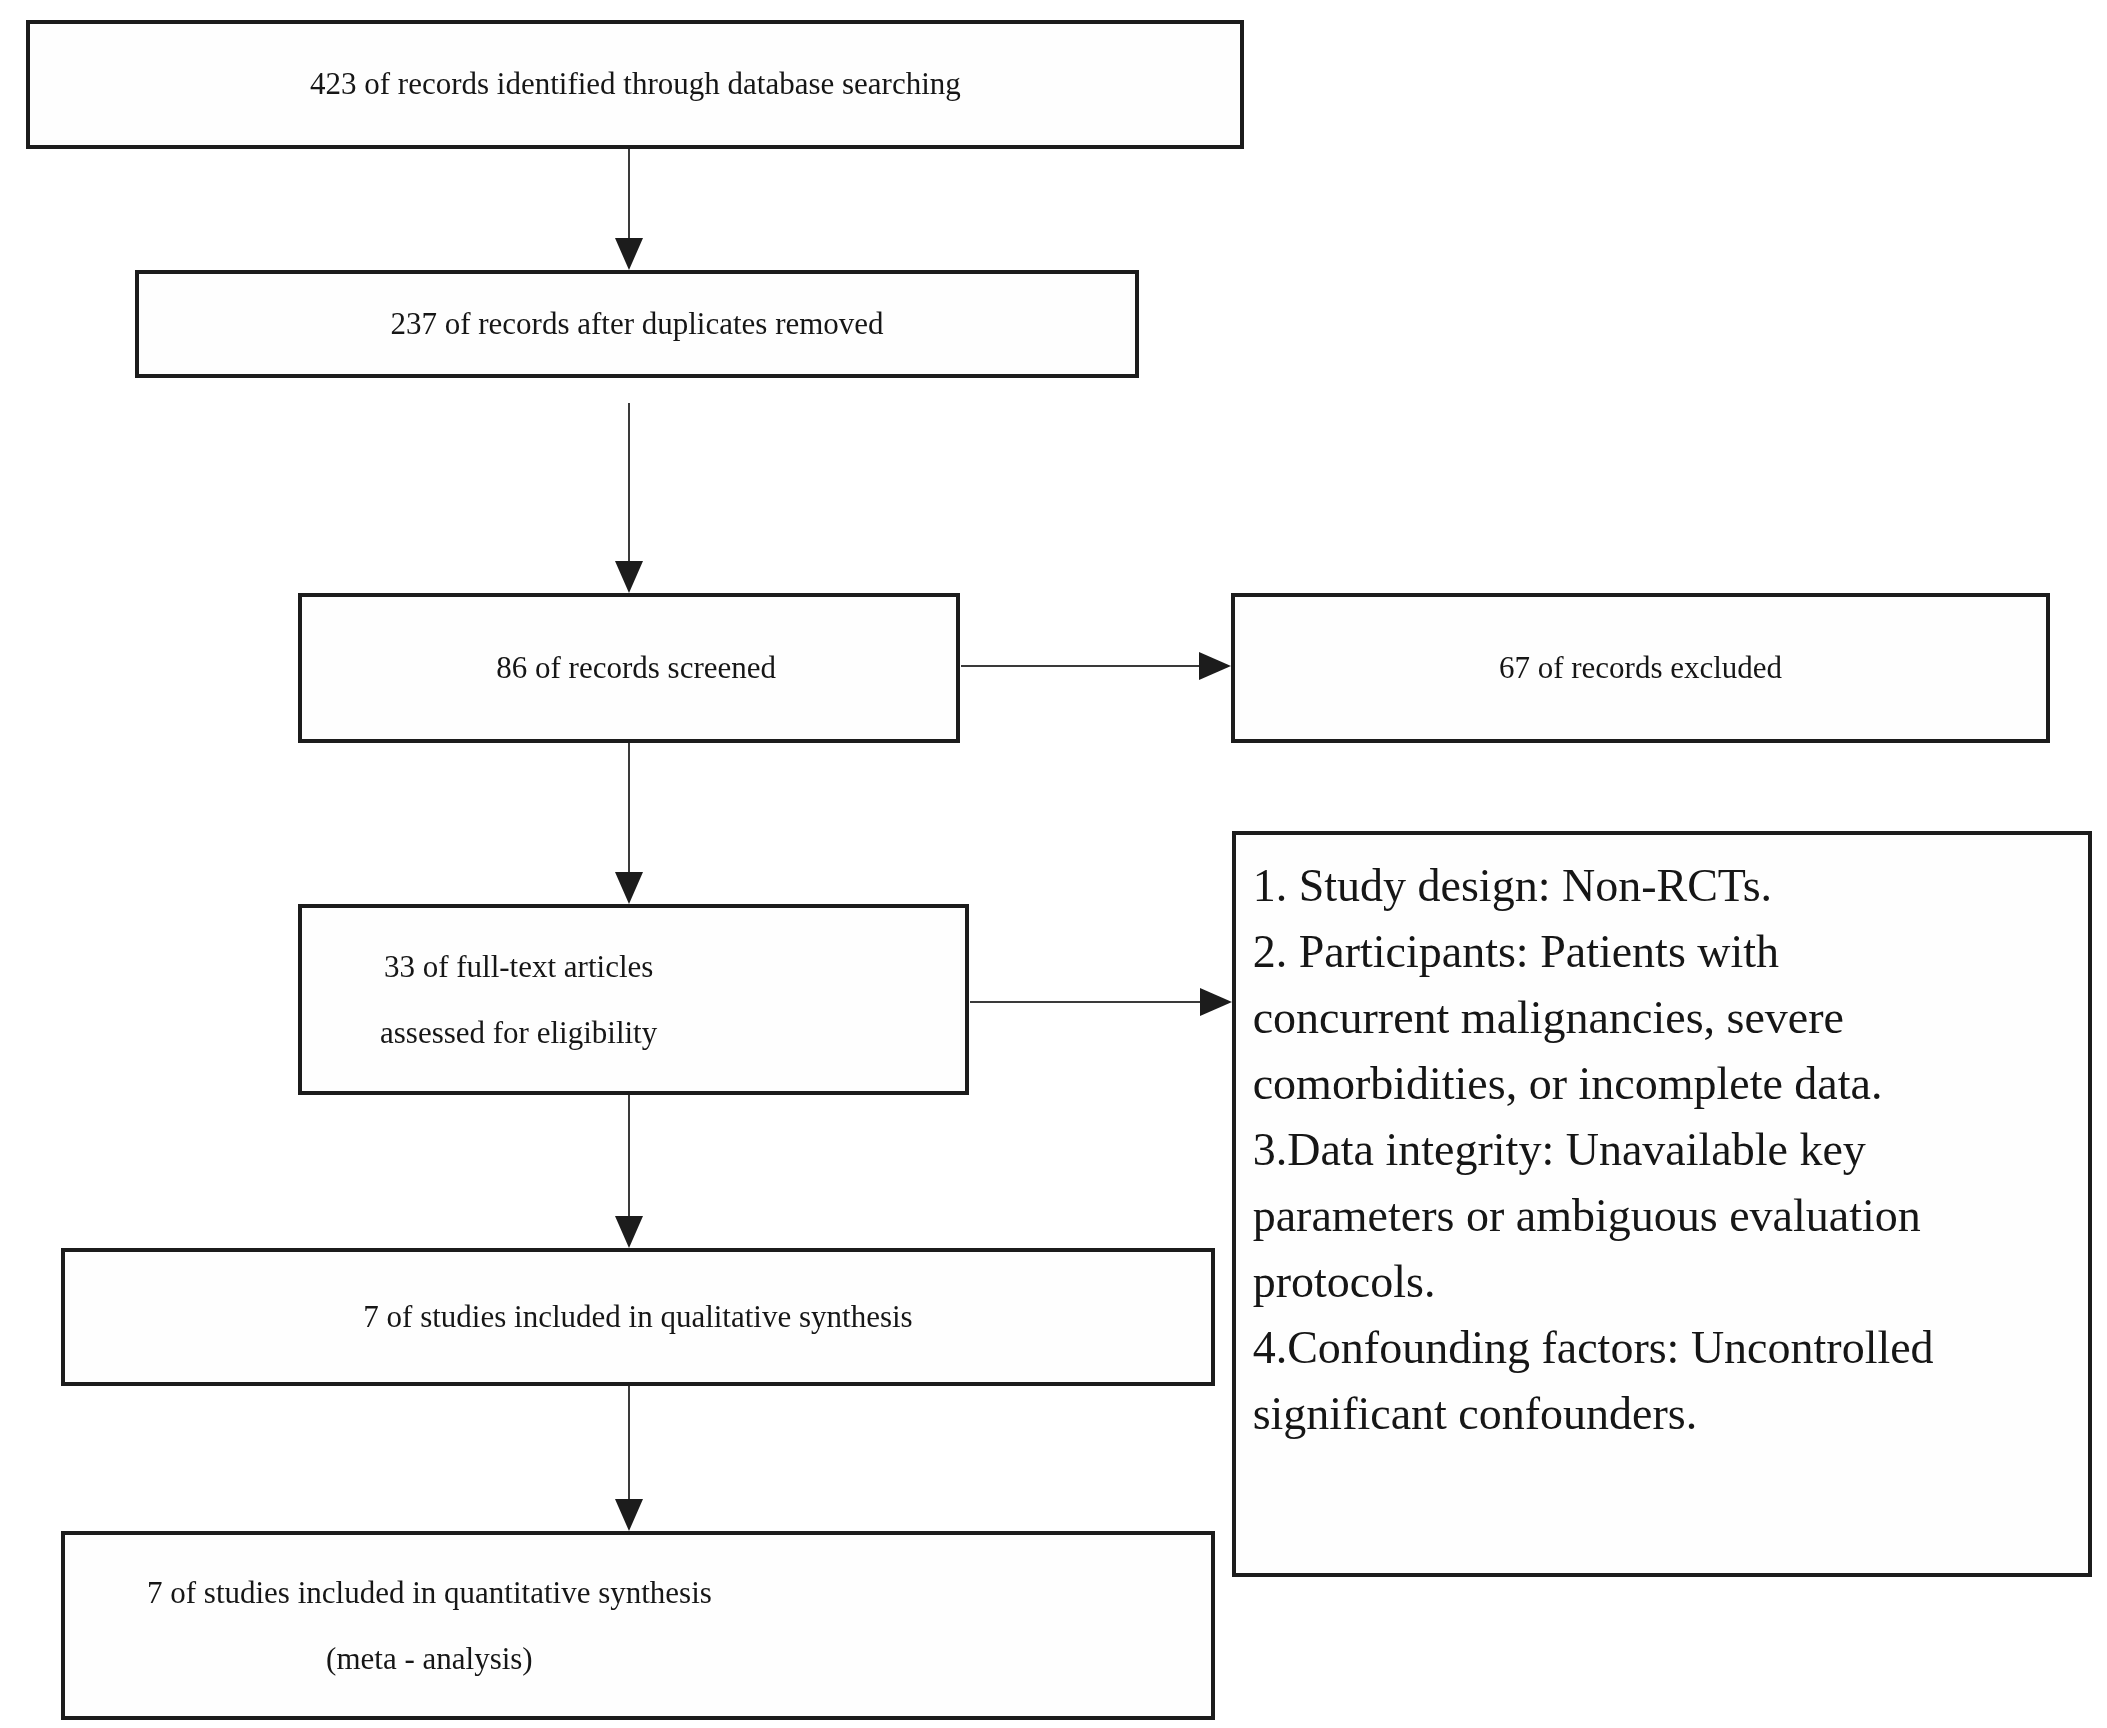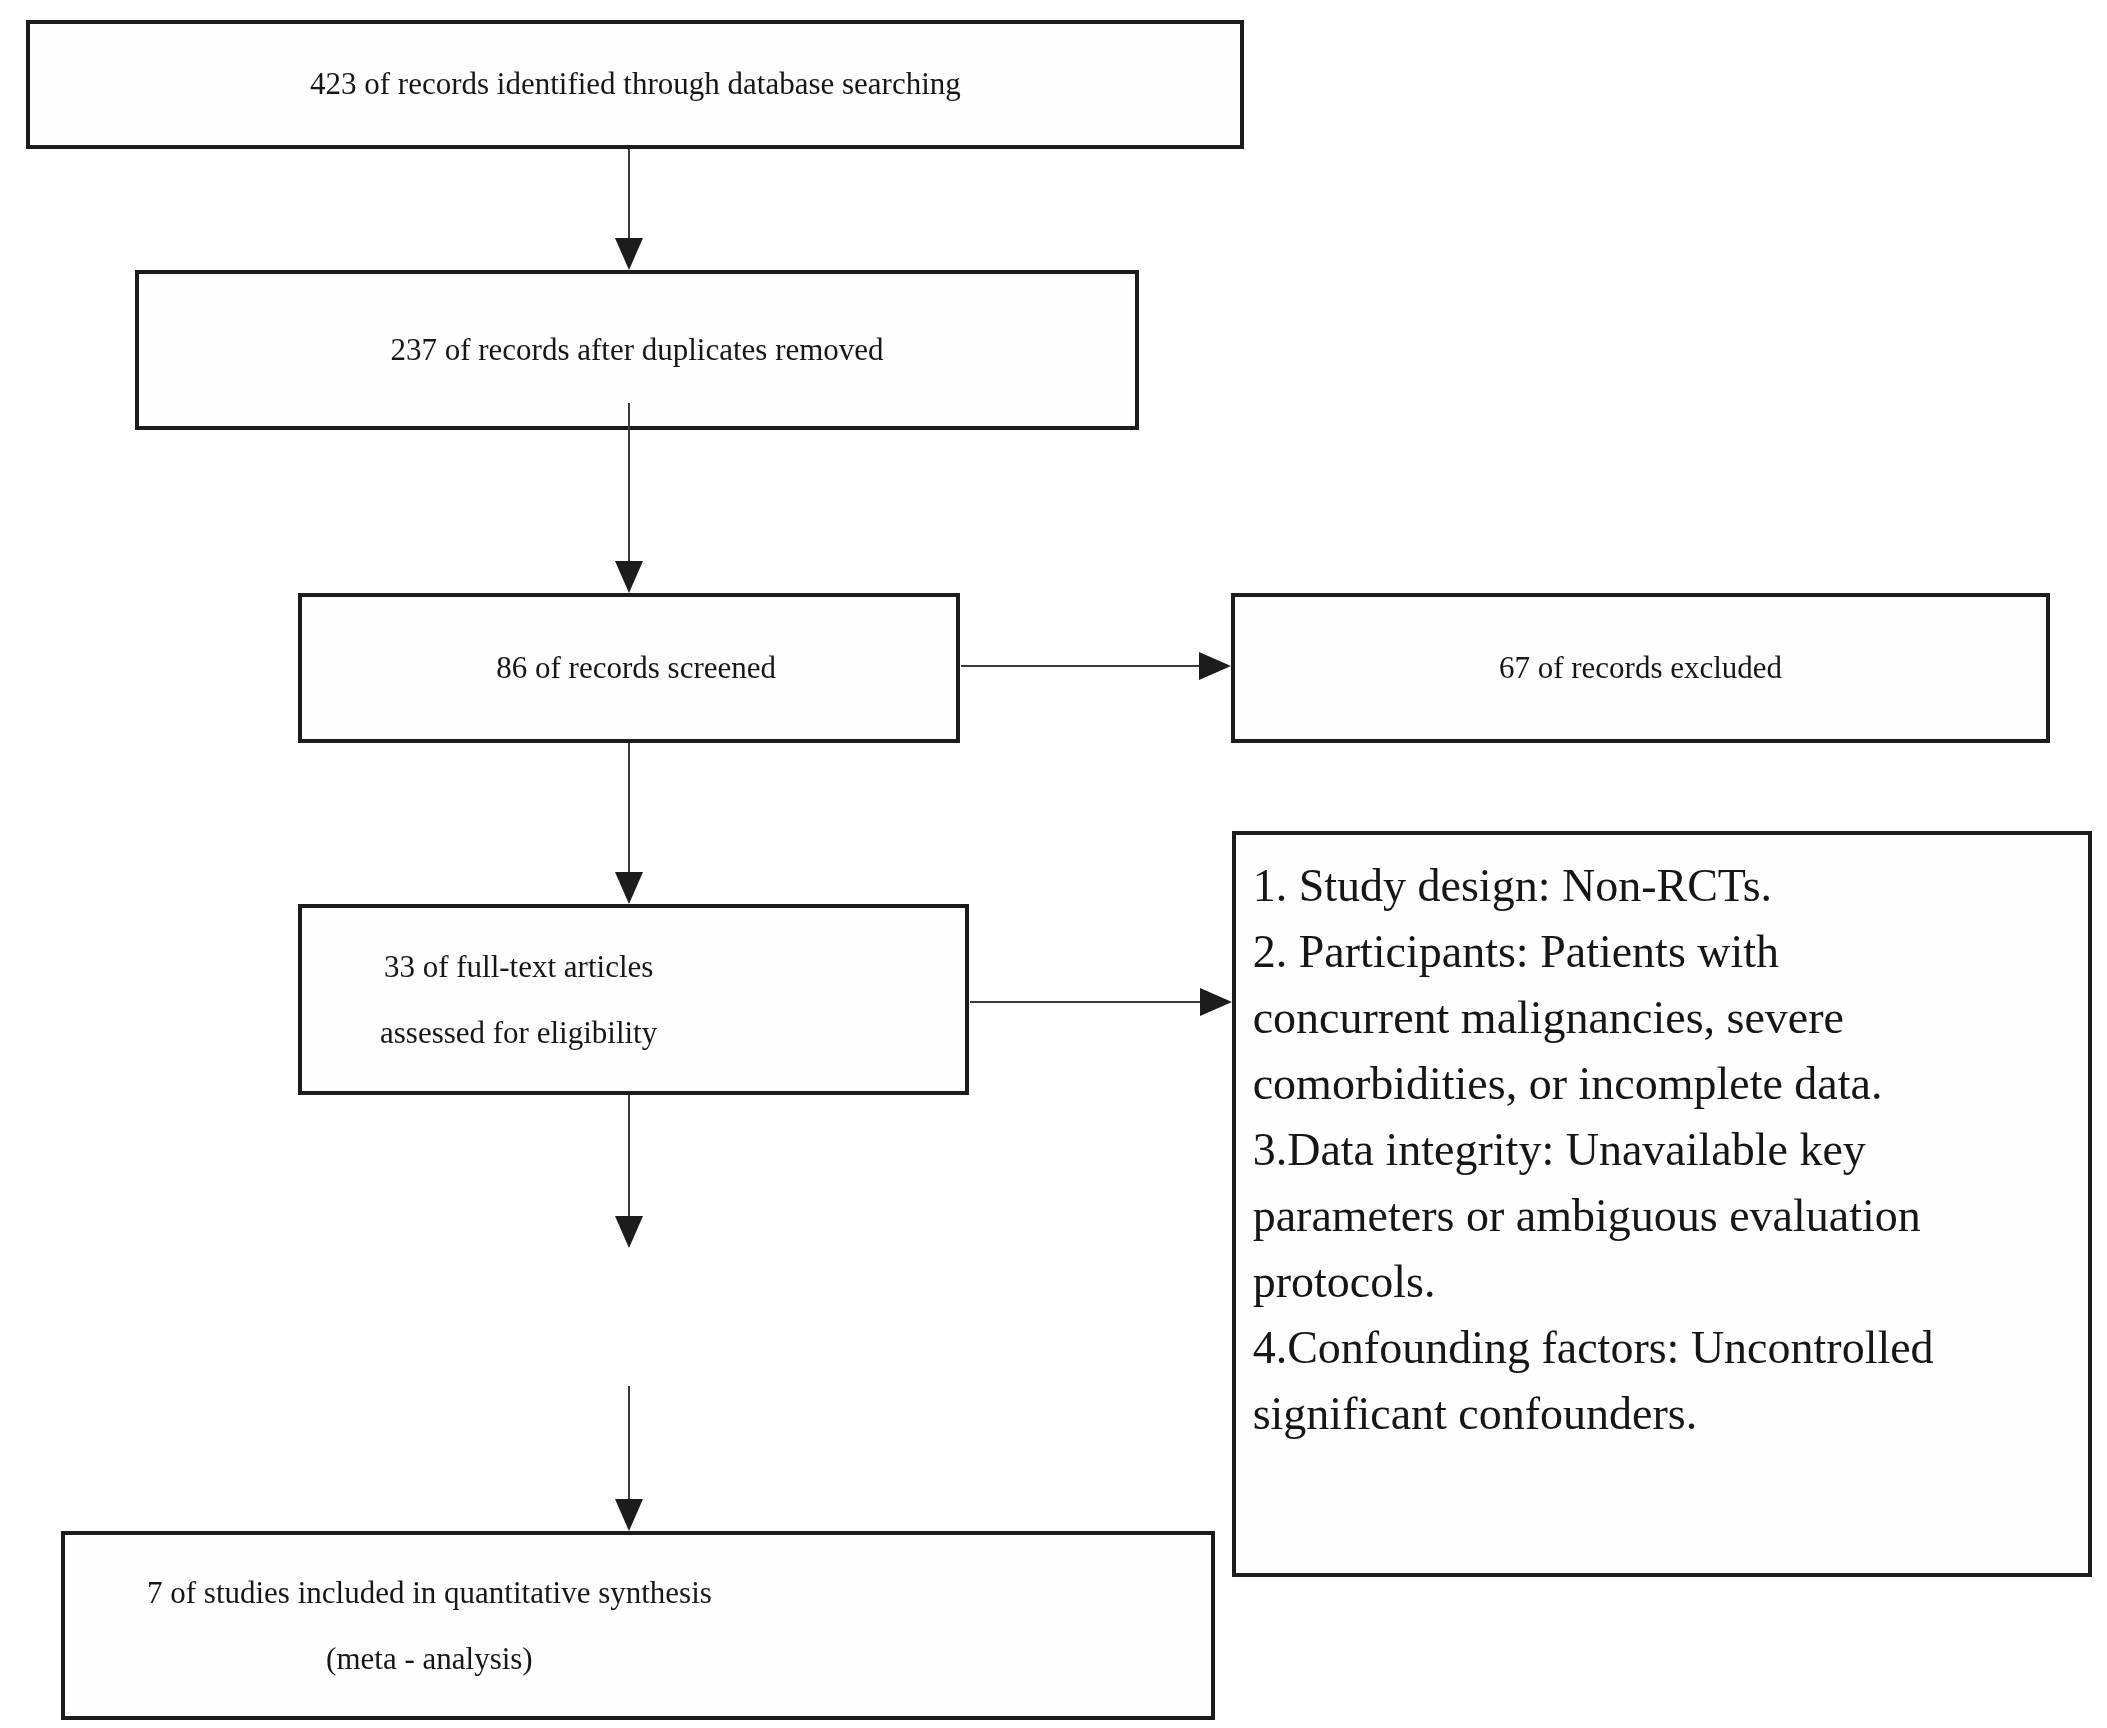--- a/index.html
+++ b/index.html
@@ -35,21 +35,21 @@
     padding: 0 16.7px;
   }
   .leftpad {
     justify-content: flex-start;
     text-align: center;
     padding-left: 78px;
     padding-right: 16.7px;
   }
   
   #box-identified   { left: 26.4px;   top: 19.5px;   width: 1218px; height: 129px; }
-  #box-duplicates   { left: 135px;  top: 270px;  width: 1004px; height: 160px; }
+  #box-duplicates   { left: 135px;  top: 270px;  width: 1004px; height: 108px; }
   #box-screened     { left: 298px;  top: 593px;  width: 662px;  height: 150px; padding-left: 31px; }
   #box-excluded     { left: 1231px; top: 593px;  width: 819px; height: 150px; }
   #box-fulltext     { left: 298px;  top: 904px; width: 671px;  height: 191px; }
   #box-reasons      { left: 1232px; top: 831px; width: 860px; height: 746px;
                       display: block; padding: 18px 12.5px 0 16.7px;
                       font-size: 46px; line-height: 66px; }
   #box-reasons .reason-item { white-space: pre-line; }
   #box-qualitative  { left: 61px;   top: 1248px; width: 1154px; height: 138px; }
   #box-quantitative { left: 61px;   top: 1531px; width: 1154px; height: 189px;
                       padding-left: 82px; }
@@ -153,20 +153,23 @@
 protocols.</div>
     <div class="reason-item">4.Confounding factors: Uncontrolled
 significant confounders.</div>
   </div>
 
   <div class="arrow v" id="arrow-4">
     <div class="shaft"></div>
     <div class="head"></div>
   </div>
 
+  <div class="box center" id="box-qualitative">
+    <span class="label">7 of studies included in qualitative synthesis</span>
+  </div>
 
   <div class="arrow v" id="arrow-5">
     <div class="shaft"></div>
     <div class="head"></div>
   </div>
 
   <div class="box leftpad" id="box-quantitative">
     <span class="label">7 of studies included in quantitative synthesis
 (meta - analysis)</span>
   </div>

